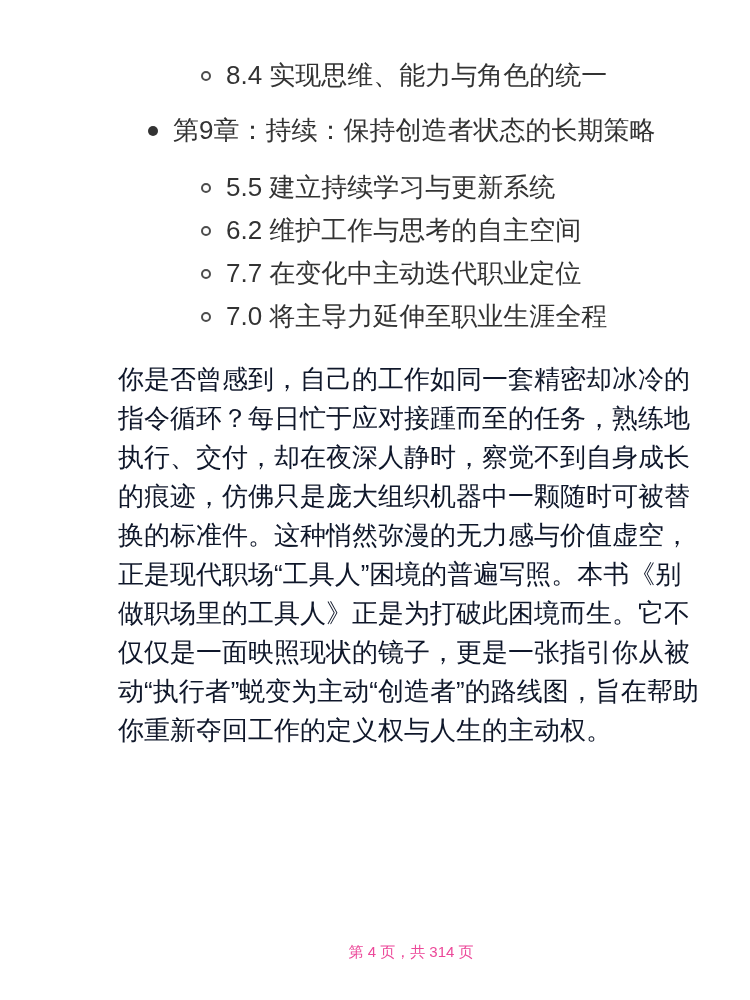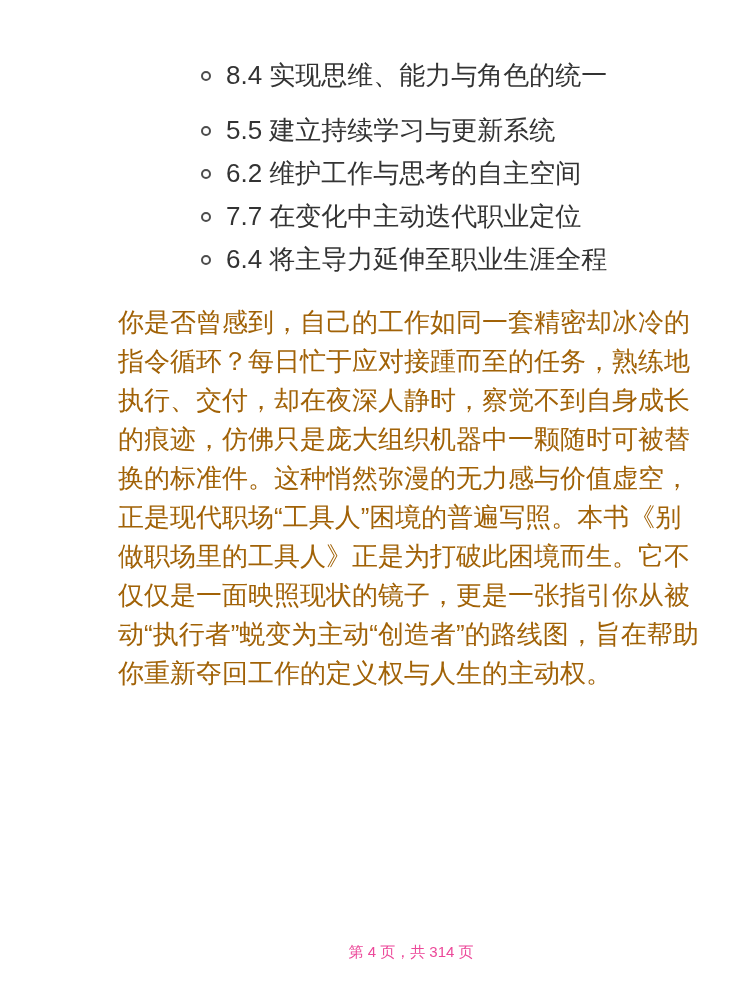--- a/index.html
+++ b/index.html
@@ -62,21 +62,21 @@
     line-height: 38px;
     font-weight: bold;
     color: #e0483c;
   }
   
   .intro-paragraph {
     margin: 24px 0 0 0;
     font-size: 26px;
     line-height: 39px;
     text-align: left;
-    color: #a16207;
+    color: #0f172a;
     word-break: break-all;
     overflow-wrap: anywhere;
   }
   
   .page-footer {
     position: absolute;
     left: 0;
     right: 0;
     top: 941px;
     text-align: center;
@@ -89,39 +89,43 @@
 <body>
 
 <div class="page">
   <div class="content">
 
     <div class="toc-row sub mb-16">
       <span class="bullet hollow"></span>
       <span>8.4 实现思维、能力与角色的统一</span>
     </div>
 
+    <div class="toc-row top mb-18">
+      <span class="bullet disc"></span>
+      <span>第9章：持续：保持创造者状态的长期策略</span>
+    </div>
 
     <div class="toc-row sub mb-4">
       <span class="bullet hollow"></span>
       <span>5.5 建立持续学习与更新系统</span>
     </div>
 
     <div class="toc-row sub mb-4">
       <span class="bullet hollow"></span>
       <span>6.2 维护工作与思考的自主空间</span>
     </div>
 
     <div class="toc-row sub mb-4">
       <span class="bullet hollow"></span>
       <span>7.7 在变化中主动迭代职业定位</span>
     </div>
 
     <div class="toc-row sub">
       <span class="bullet hollow"></span>
-      <span>6.4 将主导力延伸至职业生涯全程</span>
+      <span>7.0 将主导力延伸至职业生涯全程</span>
     </div>
 
 
     <p class="intro-paragraph">你是否曾感到，自己的工作如同一套精密却冰冷的指令循环？每日忙于应对接踵而至的任务，熟练地执行、交付，却在夜深人静时，察觉不到自身成长的痕迹，仿佛只是庞大组织机器中一颗随时可被替换的标准件。这种悄然弥漫的无力感与价值虚空，正是现代职场“工具人”困境的普遍写照。本书《别做职场里的工具人》正是为打破此困境而生。它不仅仅是一面映照现状的镜子，更是一张指引你从被动“执行者”蜕变为主动“创造者”的路线图，旨在帮助你重新夺回工作的定义权与人生的主动权。</p>
 
   </div>
 
   <div class="page-footer">第 4 页，共 314 页</div>
 </div>
 

